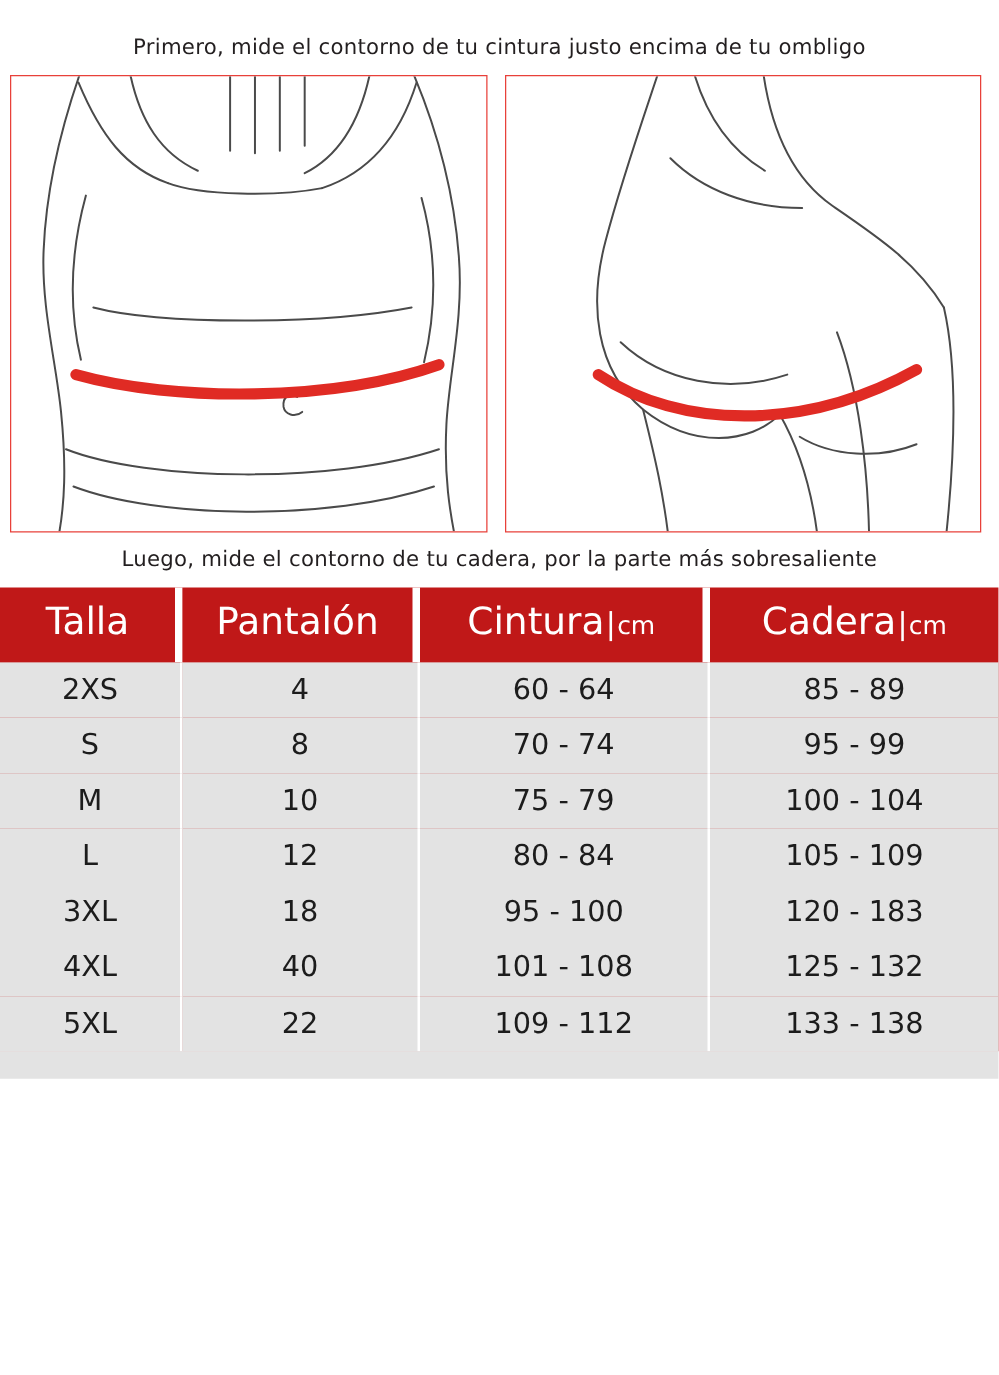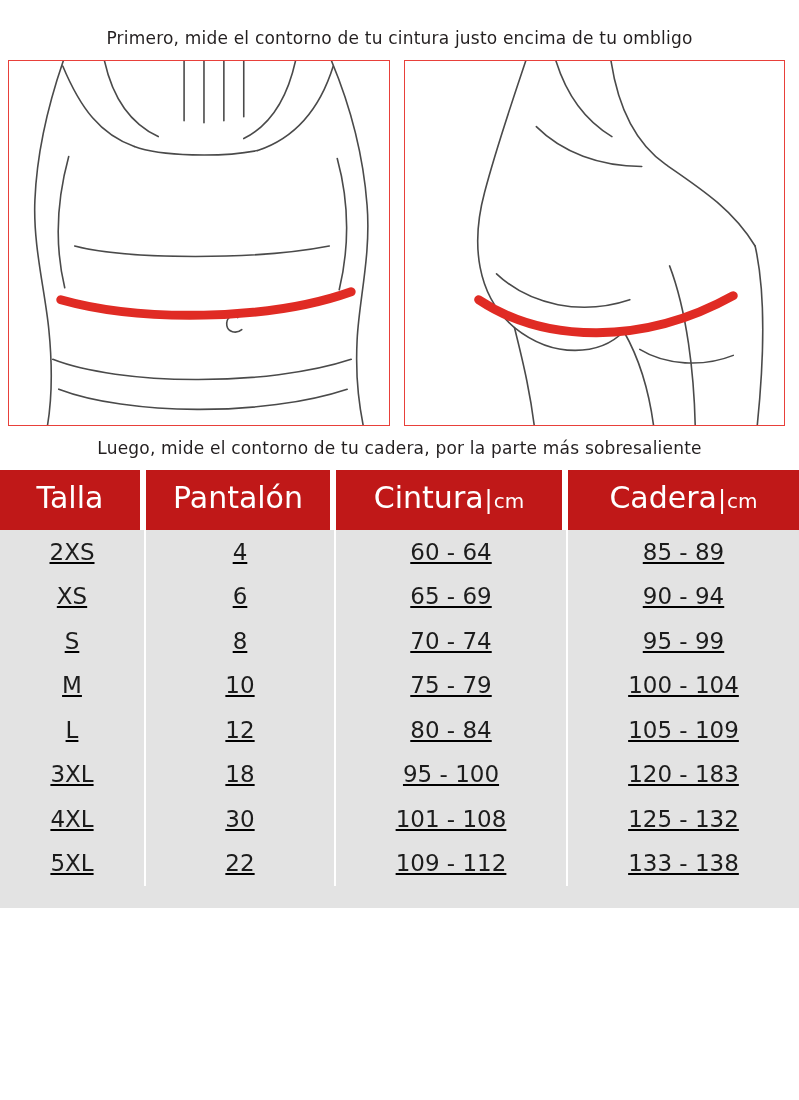--- a/index.html
+++ b/index.html
@@ -76,21 +76,20 @@
     font-size: 20px;
     vertical-align: baseline;
   }
   .unit-sep {
     font-size: 24px;
     padding: 0 1px;
   }
 
   .size-table tbody {
     background: #b91c1c;
-    text-decoration: underline;
   }
   .size-table tbody td {
     background: #e3e3e3;
     color: #1c1c1c;
     font-size: 23px;
     text-align: center;
     padding: 9px 0;
     border-right: 2px solid #ffffff;
     line-height: 1.15;
     font-weight: 400;
@@ -204,26 +203,20 @@
         </tr>
       </thead>
       <tbody>
         <tr>
           <td>2XS</td>
           <td>4</td>
           <td>60 - 64</td>
           <td>85 - 89</td>
         </tr>
         <tr>
-          <td>XS</td>
-          <td>6</td>
-          <td>65 - 69</td>
-          <td>90 - 94</td>
-        </tr>
-        <tr>
           <td>S</td>
           <td>8</td>
           <td>70 - 74</td>
           <td>95 - 99</td>
         </tr>
         <tr>
           <td>M</td>
           <td>10</td>
           <td>75 - 79</td>
           <td>100 - 104</td>
@@ -235,21 +228,21 @@
           <td>105 - 109</td>
         </tr>
         <tr>
           <td>3XL</td>
           <td>18</td>
           <td>95 - 100</td>
           <td>120 - 183</td>
         </tr>
         <tr>
           <td>4XL</td>
-          <td>30</td>
+          <td>40</td>
           <td>101 - 108</td>
           <td>125 - 132</td>
         </tr>
         <tr>
           <td>5XL</td>
           <td>22</td>
           <td>109 - 112</td>
           <td>133 - 138</td>
         </tr>
       </tbody>

